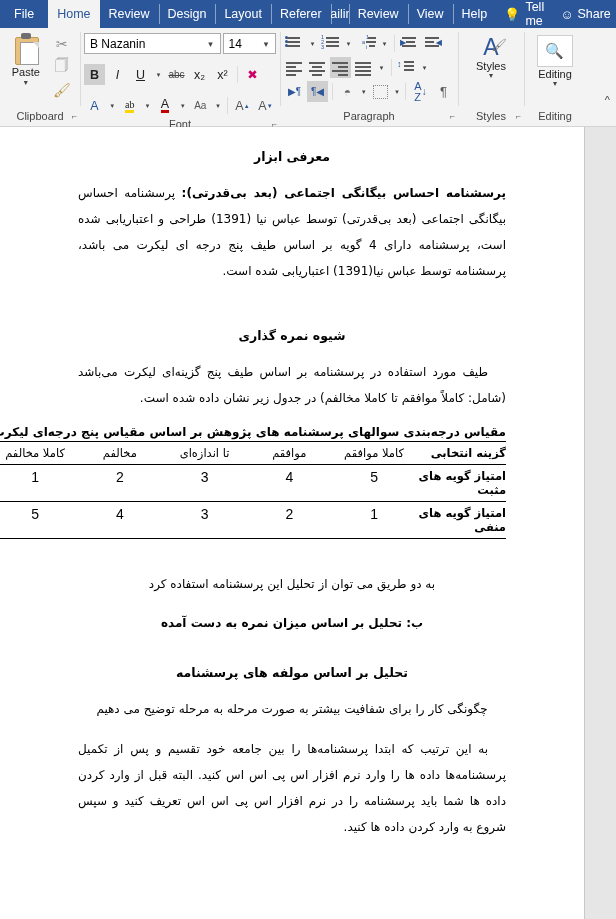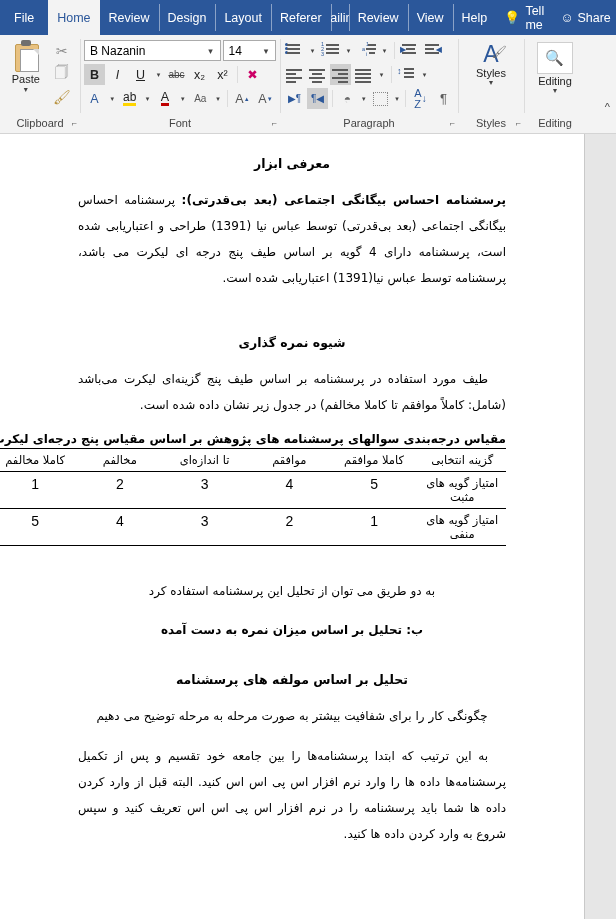--- a/index.html
+++ b/index.html
@@ -5,21 +5,21 @@
 <style>
   html,body{margin:0;padding:0;}
   body{
     width:616px;height:919px;overflow:hidden;
     background:#e6e6e6;
     font-family:"Liberation Sans","DejaVu Sans",sans-serif;
     -webkit-font-smoothing:antialiased;
   }
   
   .tabbar{
-    height:35px;background:#2b579a;display:flex;align-items:stretch;
+    height:28px;background:#2b579a;display:flex;align-items:stretch;
     direction:ltr;font-size:12.5px;color:#ffffff;position:relative;
   }
   .tabbar .tab{
     display:flex;align-items:center;justify-content:center;
     padding:0 9px;cursor:default;white-space:nowrap;position:relative;
   }
   .tabbar .tab + .tab::before{
     content:"";position:absolute;left:0;top:4px;bottom:4px;width:1px;
     background:rgba(255,255,255,.45);
   }
@@ -73,21 +73,21 @@
     border-style:solid;border-color:transparent #d9d9d9 transparent transparent;
   }
   .paste-lbl{font-size:11px;color:#222;margin-top:1px;}
   .paste-arrow{font-size:8px;color:#444;line-height:8px;margin-top:1px;}
   .clip-mini{width:30px;display:flex;flex-direction:column;align-items:center;gap:3px;padding-top:3px;}
   .mini-btn{width:22px;height:20px;display:flex;align-items:center;justify-content:center;font-size:14px;color:#8a8a8a;}
   .mini-btn.fmt{color:#b8933f;}
 
   
   .grp-font{width:200px;}
-  .font-rows{display:flex;flex-direction:column;gap:3px;width:100%;padding-top:2px;}
+  .font-rows{display:flex;flex-direction:column;gap:10px;width:100%;padding-top:2px;}
   .frow{display:flex;align-items:center;gap:2px;}
   .combo{
     height:21px;border:1px solid #ababab;background:#fff;display:flex;align-items:center;
     font-size:12px;color:#000;padding:0 2px 0 5px;box-sizing:border-box;
   }
   .combo .cval{flex:1;white-space:nowrap;overflow:hidden;}
   .combo .cchev{width:14px;text-align:center;color:#444;font-size:9px;}
   .combo-name{width:138px;}
   .combo-size{width:54px;}
   .ibtn{
@@ -164,21 +164,21 @@
     caption-side:top;font-size:12px;font-weight:bold;text-align:center;
     padding-bottom:2px;white-space:nowrap;
   }
   table.grade th,table.grade td{
     font-size:11.5px;font-weight:normal;padding:4px 2px;text-align:center;
     vertical-align:top;border:0;color:#000;
   }
   table.grade thead tr{border-top:1px solid #000;border-bottom:1px solid #000;}
   table.grade tbody tr{border-bottom:1px solid #000;}
   table.grade td.rowhead,table.grade th.rowhead{
-    font-weight:normal;text-align:center;width:72px;padding-right:0;
+    font-weight:bold;text-align:right;width:72px;padding-right:0;
   }
   table.grade td.num{font-size:14px;font-family:"Liberation Sans",sans-serif;}
   table.grade th.hcol{width:66px;}
   .vgap{height:30px;}
 </style>
 </head>
 <body>
 
 <div class="tabbar">
   <div class="tab filetab">File</div>
@@ -271,21 +271,21 @@
           <div class="ibtn">
               <span style="color:#c06;">✖</span>
             </div>
         </div>
         <div class="frow">
           <div class="ibtn">
               <span class="blue">A</span>
             </div>
           <div class="chev">▾</div>
           <div class="ibtn">
-              <span class="under-yel" style="font-size:12px;">ab</span>
+              <span class="under-yel" style="font-size:10px;font-family:Liberation Serif, serif;">ab</span>
             </div>
           <div class="chev">▾</div>
           <div class="ibtn">
               <span class="under-red">A</span>
             </div>
           <div class="chev">▾</div>
           <div class="ibtn">
               <span style="font-size:10px;color:#555;text-align:center;">Aa</span>
             </div>
           <div class="chev">▾</div>

